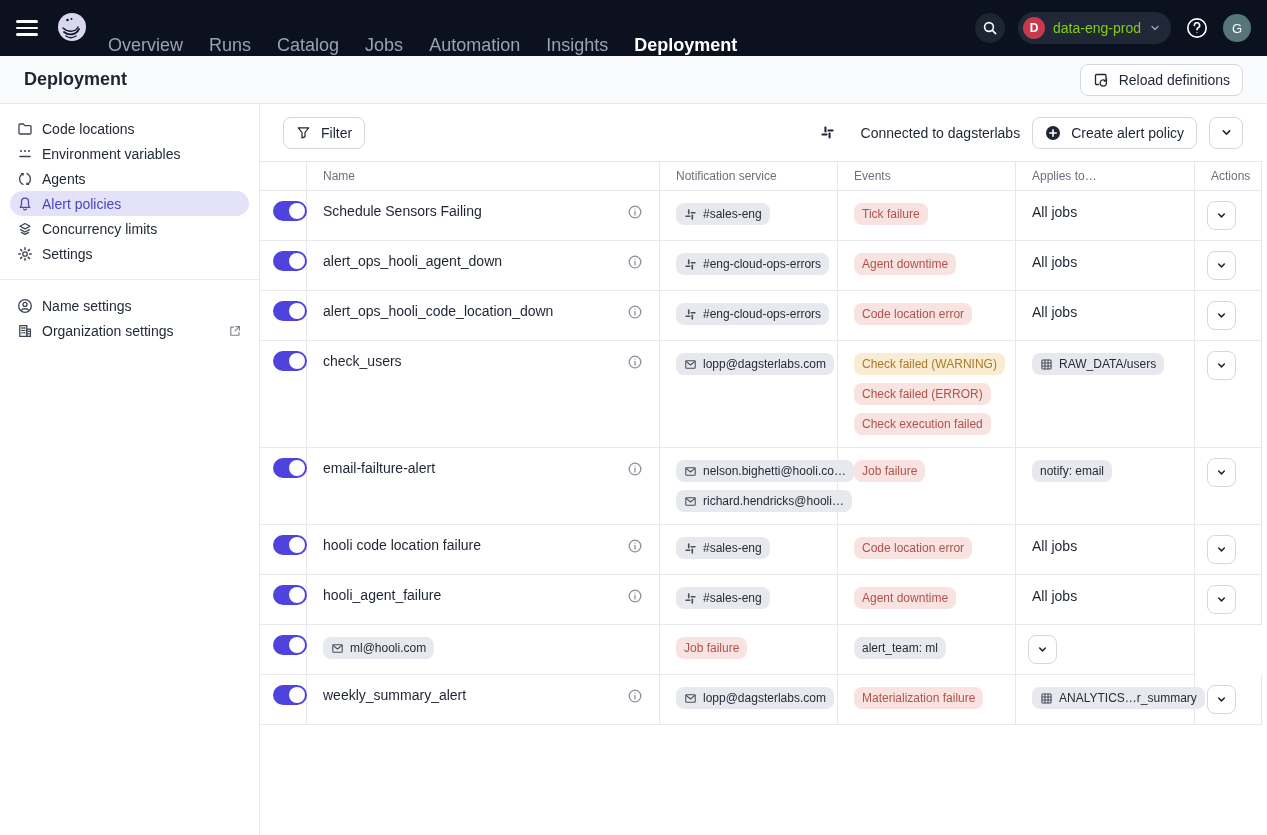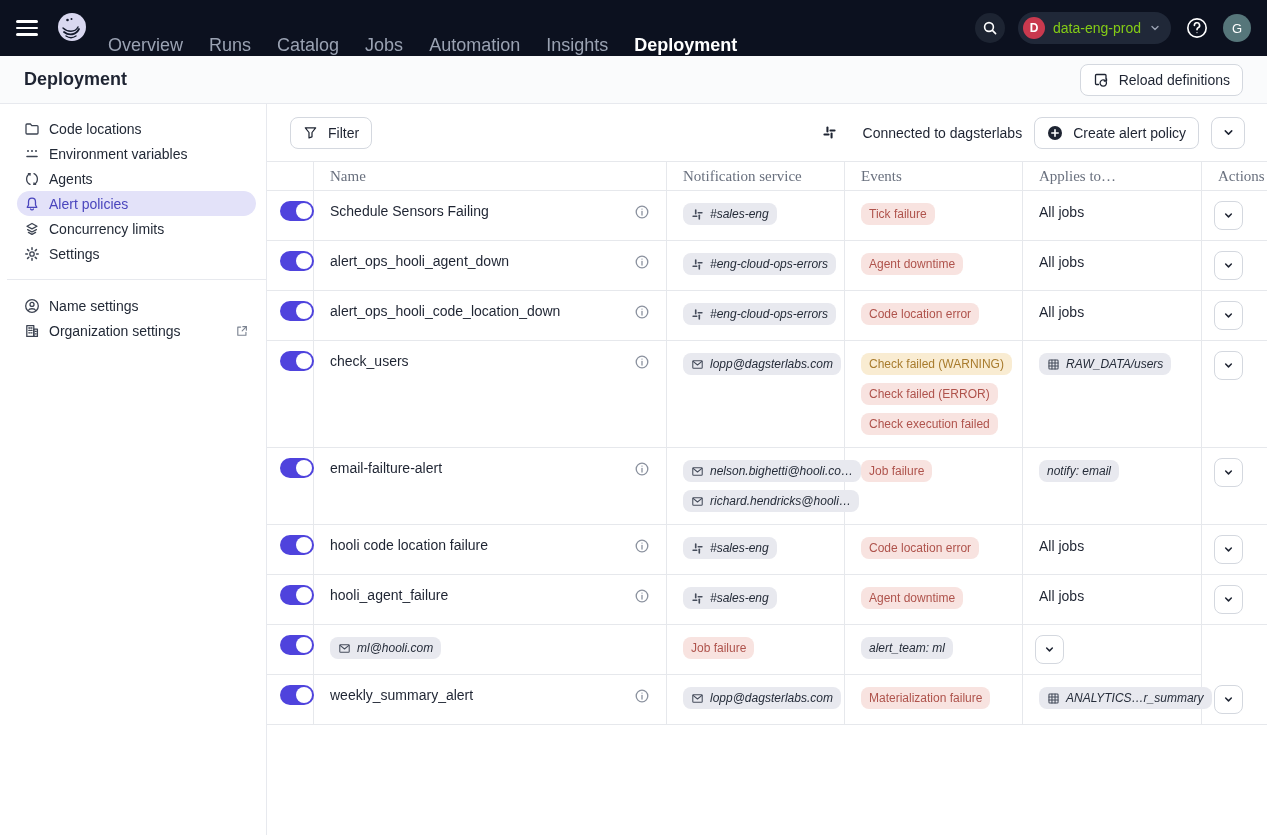--- a/index.html
+++ b/index.html
@@ -24,21 +24,21 @@
   .avatar-g { width:28px; height:28px; border-radius:50%; background:#56767a; color:#fff; font-size:13px; display:flex; align-items:center; justify-content:center; cursor:pointer; }
 
   
   .page-header { height:48px; background:#fafbfc; border-bottom:1px solid #e7e9ee; display:flex; align-items:center; padding:0 24px; }
   .page-title { font-size:18px; font-weight:bold; color:#1e2432; }
   .page-header .spacer { flex:1; }
   .btn { display:inline-flex; align-items:center; gap:10px; background:#fff; border:1px solid #d4d8df; border-radius:8px; height:32px; padding:0 12px; font-size:14px; color:#1e2432; cursor:pointer; font-family:inherit; }
   .btn .icon { color:#1e2432; }
 
   
-  .body-wrap { display:flex; height:731px;margin-left:7px; }
+  .body-wrap { display:flex; height:731px; }
   .sidebar { width:260px; border-right:1px solid #e7e9ee; background:#fff; padding-top:12px; flex-shrink:0; }
   .side-group { padding:0 10px; display:flex; flex-direction:column; gap:0; }
   .side-item { display:flex; align-items:center; gap:9px; height:25px; padding:0 7px; border-radius:13px; font-size:14px; color:#232a37; cursor:pointer; }
   .side-item .icon { color:#3d4452; }
   .side-item.active { background:#e3e2f9; color:#4a45bd; }
   .side-item.active .icon { color:#4a45bd; }
   .side-item .ext { margin-left:auto; color:#7b8391; }
   .side-divider { height:1px; background:#e7e9ee; margin:13px 0; }
 
   
@@ -46,28 +46,28 @@
   .toolbar { height:57px; display:flex; align-items:center; padding:0 24px 0 23px; }
   .toolbar-right { margin-left:auto; display:flex; align-items:center; gap:12px; }
   .conn-status { display:flex; align-items:center; gap:26px; font-size:14px; color:#1e2432; }
   .btn-create .plus-circle { width:16px; height:16px; }
   .btn-caret { width:34px; justify-content:center; padding:0; }
 
   
   .table { width:1002px; border-top:1px solid #e6e8ec; }
   .trow { display:grid; grid-template-columns:47px 353px 178px 178px 179px 67px; }
   .cell { border-bottom:1px solid #e6e8ec; border-right:1px solid #e6e8ec; padding:12px 16px; min-height:50px; }
-  .hcell { border-bottom:1px solid #e6e8ec; border-right:1px solid #e6e8ec; height:29px; padding:0 16px; display:flex; align-items:center; font-size:15px; color:#69707e; min-height:0;font-family:Liberation Serif, serif; }
+  .hcell { border-bottom:1px solid #e6e8ec; border-right:1px solid #e6e8ec; height:29px; padding:0 16px; display:flex; align-items:center; font-size:12px; color:#69707e; min-height:0; }
   .cell-toggle { padding:10px 0 0 13px; }
   .toggle { width:34px; height:20px; border-radius:10px; background:#4f43dd; position:relative; cursor:pointer; border:none; }
   .toggle::after { content:''; position:absolute; top:2px; right:2px; width:16px; height:16px; border-radius:50%; background:#fff; }
   .cell-name { display:flex; align-items:flex-start; justify-content:space-between; gap:24px; font-size:14px; color:#1e2432; }
   .info-icon { color:#8a919e; cursor:pointer; flex-shrink:0; margin-top:1px; }
   .chip-col { display:flex; flex-direction:column; gap:8px; align-items:flex-start; }
-  .chip { display:inline-flex; align-items:center; gap:6px; background:#e8e9ef; border-radius:8px; padding:4px 8px; font-size:12px; color:#252c39; white-space:nowrap;font-style:italic; }
+  .chip { display:inline-flex; align-items:center; gap:6px; background:#e8e9ef; border-radius:8px; padding:4px 8px; font-size:12px; color:#252c39; white-space:nowrap; }
   .chip .icon { color:#454c5b; }
   .badge { display:inline-flex; align-items:center; border-radius:8px; padding:4px 8px; font-size:12px; white-space:nowrap; }
   .badge.error { background:#f8e3e0; color:#af534c; }
   .badge.warning { background:#f9ecd2; color:#a87b2d; }
   .applies-text { font-size:14px; color:#1e2432; }
   .cell-actions { padding:10px 0 0 12px; }
   .actions-btn { width:29px; height:29px; border-radius:8px; border:1px solid #d4d8df; background:#fff; display:flex; align-items:center; justify-content:center; cursor:pointer; color:#1e2432; }
 
   .icon { display:inline-flex; }
   .icon svg { display:block; }

